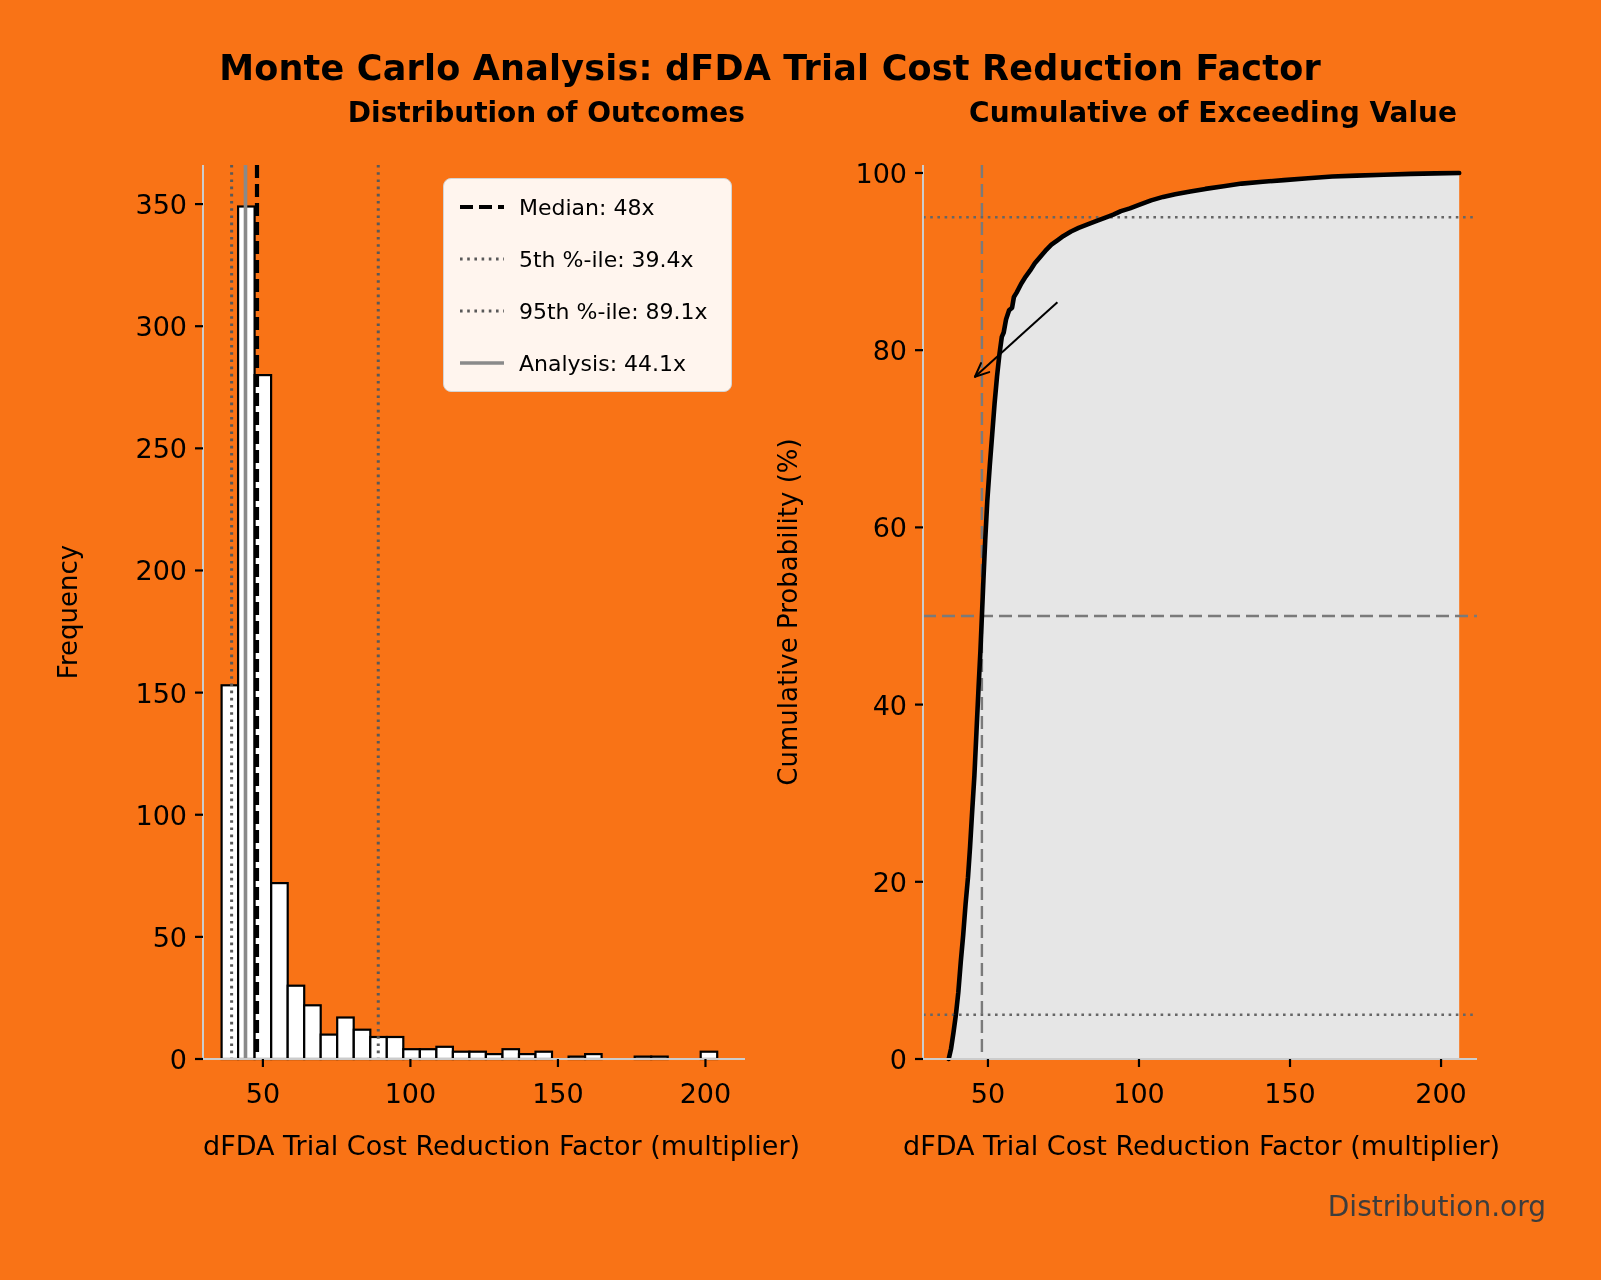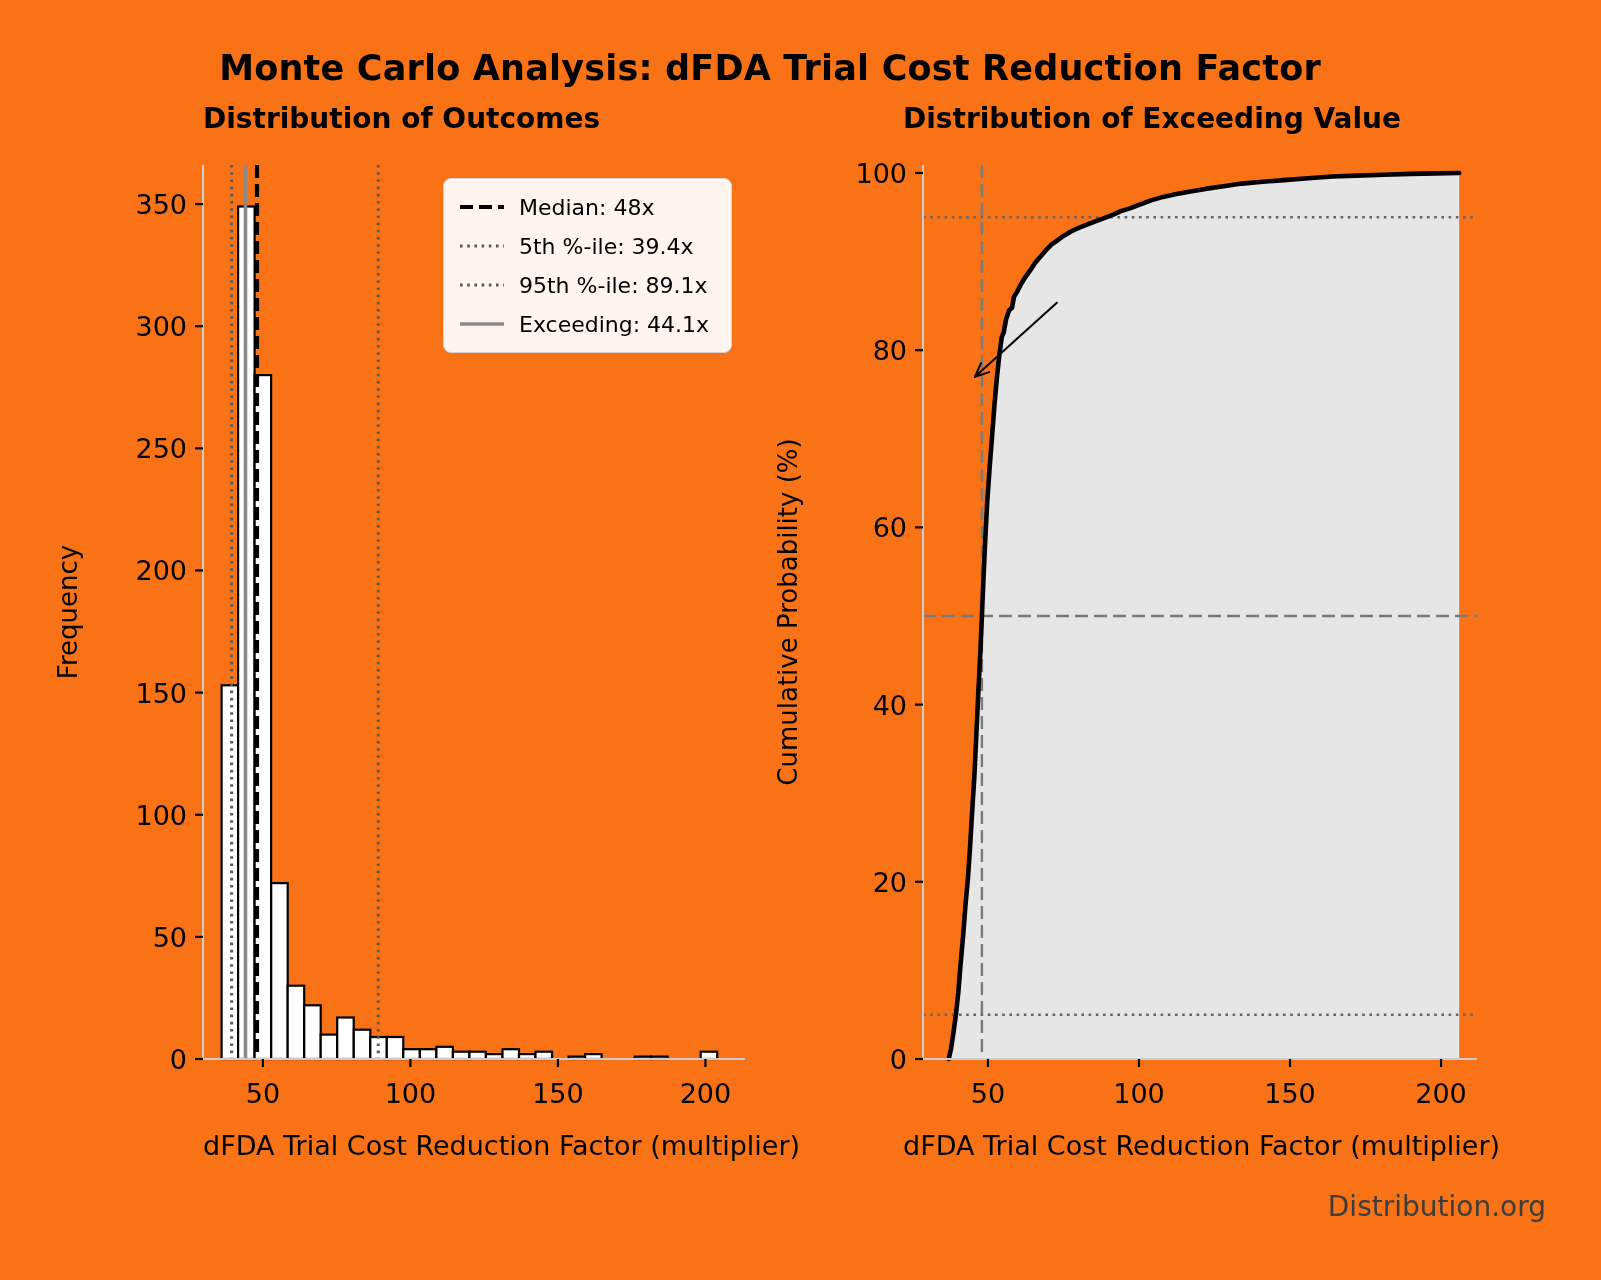--- a/index.html
+++ b/index.html
@@ -1,48 +1,48 @@
 <!DOCTYPE html>
 <html><head>
 <meta charset="utf-8">
 <style>
   html,body{margin:0;padding:0;background:#ffffff;}
   .figure{position:relative;width:1601px;height:1280px;background:#f97316;
           font-family:"DejaVu Sans",sans-serif;color:#000;overflow:hidden;}
   .main-title{position:absolute;left:0;top:48px;width:1540px;text-align:center;
               font-size:35px;font-weight:700;letter-spacing:.2px;}
-  .chart-title{position:absolute;top:102px;font-size:28px;font-weight:700;text-align:left;}
+  .chart-title{position:absolute;top:96px;font-size:28px;font-weight:700;text-align:right;}
   #title-left{left:203px;width:542px;}
   #title-right{left:903px;width:554px;}
   .ylabel{position:absolute;font-size:26px;white-space:nowrap;
           transform:translate(-50%,-50%) rotate(-90deg);}
   #ylabel-left{left:68px;top:612px;}
   #ylabel-right{left:788px;top:612px;}
   .xlabel{position:absolute;top:1130px;font-size:27px;text-align:center;white-space:nowrap;}
   #xlabel-left{left:203px;width:542px;}
   #xlabel-right{left:903px;width:554px;}
   #plot-svg{position:absolute;left:0;top:0;}
   #plot-svg text{font-family:"DejaVu Sans",sans-serif;fill:#000;}
   .legend{position:absolute;left:443px;top:178px;width:256px;
           background:rgba(255,255,255,.93);border:1.5px solid #d4d4d4;border-radius:8px;
-          padding:13px 16px 13px 15px;display:flex;flex-direction:column;gap:9px;}
+          padding:13px 16px 13px 15px;display:flex;flex-direction:column;gap:22px;}
   .legend-row{display:flex;align-items:center;gap:14px;height:30px;}
   .legend-label{font-size:22px;white-space:nowrap;}
   .annotation{position:absolute;left:983px;top:243px;font-size:24px;line-height:1.33;
               white-space:nowrap;}
   .footer{position:absolute;right:55px;top:1190px;font-size:28px;color:#3d3d3d;}
 </style>
 </head>
 <body>
 
 <div class="figure">
   <div class="main-title">Monte Carlo Analysis: dFDA Trial Cost Reduction Factor</div>
 
   <div class="chart-title" id="title-left">Distribution of Outcomes</div>
-  <div class="chart-title" id="title-right">Distribution of Exceeding Value</div>
+  <div class="chart-title" id="title-right">Cumulative of Exceeding Value</div>
 
   <div class="ylabel" id="ylabel-left">Frequency</div>
   <div class="ylabel" id="ylabel-right">Cumulative Probability (%)</div>
 
   <svg id="plot-svg" width="1601" height="1280">
       <rect x="221.6" y="685.3" width="16.5" height="373.7" fill="#ffffff" stroke="#000000" stroke-width="2.2"></rect>
       <rect x="238.1" y="206.5" width="16.5" height="852.5" fill="#ffffff" stroke="#000000" stroke-width="2.2"></rect>
       <rect x="254.6" y="375.1" width="16.5" height="683.9" fill="#ffffff" stroke="#000000" stroke-width="2.2"></rect>
       <rect x="271.2" y="883.1" width="16.5" height="175.9" fill="#ffffff" stroke="#000000" stroke-width="2.2"></rect>
       <rect x="287.7" y="985.7" width="16.5" height="73.3" fill="#ffffff" stroke="#000000" stroke-width="2.2"></rect>
@@ -148,19 +148,19 @@
     <div class="legend-row">
       <svg class="legend-sample" width="46" height="8">
           <line x1="1" y1="4" x2="45" y2="4" stroke="#595959" stroke-width="3" fill="none" stroke-dasharray="2.6 4.6"></line>
         </svg>
       <span class="legend-label">95th %-ile: 89.1x</span>
     </div>
     <div class="legend-row">
       <svg class="legend-sample" width="46" height="8">
           <line x1="1" y1="4" x2="45" y2="4" stroke="#8a8a8a" stroke-width="3.6" fill="none"></line>
         </svg>
-      <span class="legend-label">Exceeding: 44.1x</span>
+      <span class="legend-label">Analysis: 44.1x</span>
     </div>
   </div>
 
 
   <div class="footer">Distribution.org</div>
 </div>
 
 </body></html>

